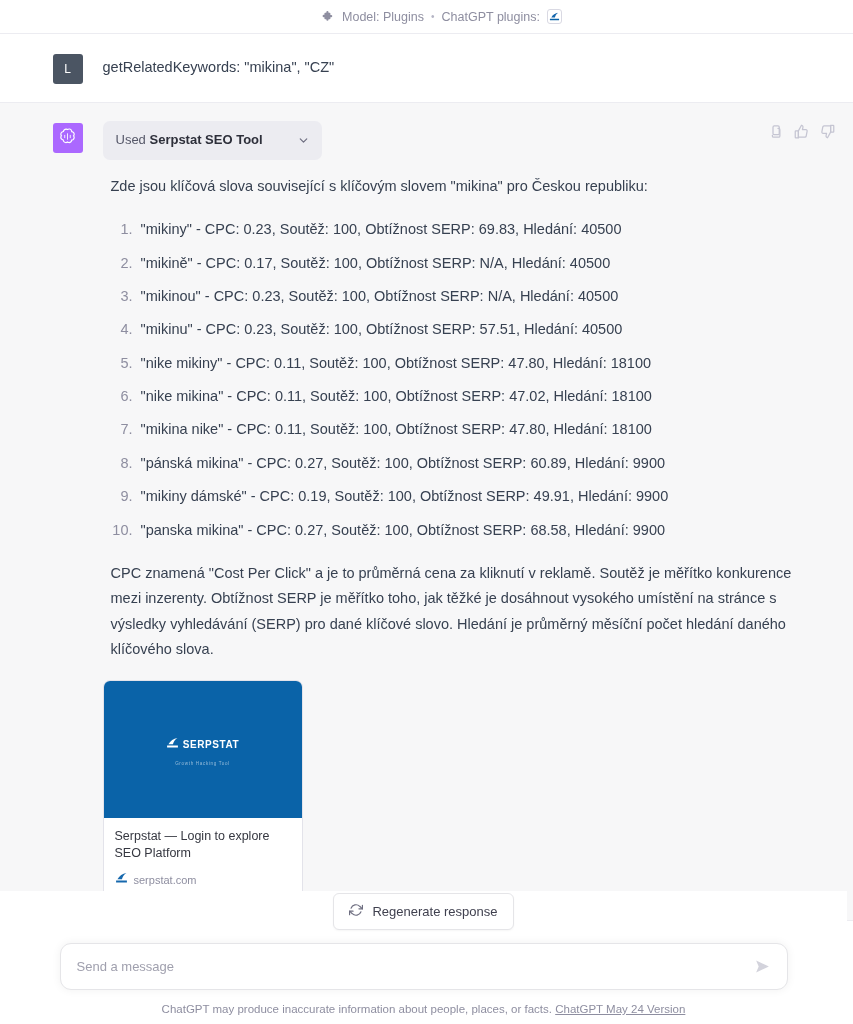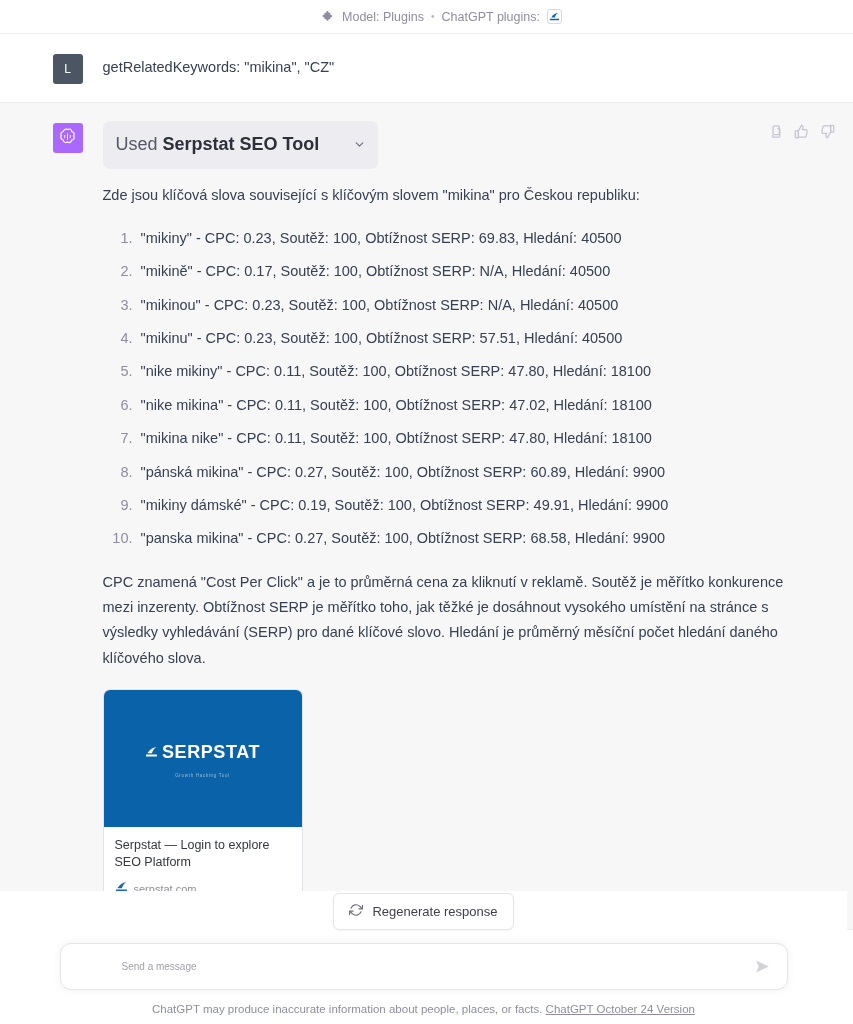--- a/index.html
+++ b/index.html
@@ -57,36 +57,36 @@
 
   .msg-body { flex: 1 1 auto; min-width: 0; color: #374151; font-size: 14.5px; line-height: 1.75; }
   .msg-body.user-text { padding-top: 3px; }
 
   
   .plugin-used {
     display: inline-flex; align-items: center; gap: 34px;
     background: #ececf1;
     border-radius: 7px;
     padding: 8px 12px 8px 13px;
-    font-size: 18px;
+    font-size: 13px;
     color: #40414f;
     margin-bottom: 14px;
   }
   .plugin-used .label-weak { color:#565869; }
   .plugin-used .label-strong { font-weight: bold; color:#2d2f3a; }
   .chev { color:#6e6e80; display:flex; }
 
   .msg-actions {
     position: absolute; top: 3px; right: -28px;
     display: flex; gap: 11px;
     color: #c5c5d2;
   }
   .msg-actions span { display:flex; cursor:pointer; }
 
-  p.para { margin: 0 0 18px 0; }
+  p.para { margin: 0 0 18px 8px; }
   p.para:last-child { margin-bottom: 0; }
 
   ol.kwlist { margin: 0 0 18px 0; padding-left: 34px; }
   ol.kwlist li { margin-bottom: 8px; padding-left: 4px; }
   ol.kwlist li::marker { color: #8e8ea0; }
 
   a.inline-link { color:#374151; font-weight:bold; text-decoration: underline; }
 
   
   .preview-card {
@@ -97,21 +97,21 @@
     background: #ffffff;
     margin-top: 4px;
   }
   .preview-banner {
     height: 137px; background: #0a63a8;
     display: flex; align-items: center; justify-content: center;
     flex-direction: column; gap: 3px;
   }
   .serp-logo { display: flex; align-items: center; gap: 4px; }
   .serp-word {
-    color:#ffffff; font-weight: bold; font-size: 18px; letter-spacing: 0.6px;
+    color:#ffffff; font-weight: bold; font-size: 10px; letter-spacing: 0.6px;
   }
   .serp-sub { color: rgba(255,255,255,.55); font-size: 4.5px; letter-spacing: .7px; }
   .preview-meta { padding: 10px 11px 11px 11px; }
   .preview-title { font-size: 12.5px; line-height: 1.35; color: #353740; }
   .preview-domain { display:flex; align-items:center; gap:6px; margin-top: 9px; font-size: 11px; color:#8e8ea0; }
 
   
   .bottom {
     position: absolute; left: 0; right: 6px; bottom: 0;
     background: #ffffff;
@@ -128,23 +128,22 @@
   .composer {
     width: 728px; margin: 0 auto;
     border: 1px solid #e5e5e8; border-radius: 11px;
     background:#ffffff;
     box-shadow: 0 0 10px rgba(0,0,0,.06);
     display:flex; align-items:center;
     padding: 14px 16px;
   }
   .composer input {
     flex:1 1 auto; border:none; outline:none;
-    font-family: inherit; font-size: 10px; color:#4c1d95;
+    font-family: inherit; font-size: 13px; color:#4c1d95;
     background: transparent;
-    margin-left: 45px;
   }
   .composer input::placeholder { color:#a0a0ae; }
   .send-icon { color:#d3d3dc; display:flex; cursor:pointer; }
   .footnote {
     text-align:center; font-size: 11.5px; color:#8e8ea0;
     padding: 13px 0 9px 0;
   }
   .footnote a { color:#8e8ea0; text-decoration: underline; }
 </style>
 </head>
@@ -295,15 +294,15 @@
     <input type="text" placeholder="Send a message" style="">
     <span class="send-icon">
       <svg width="17" height="17" viewBox="0 0 24 24" fill="currentColor">
         <path d="M3 3.5l18 8.5-18 8.5 3.6-8.5z"></path>
       </svg>
     </span>
   </div>
 
   <div class="footnote">
     <span>ChatGPT may produce inaccurate information about people, places, or facts.</span>
-    <a href="#">ChatGPT October 24 Version</a>
+    <a href="#">ChatGPT May 24 Version</a>
   </div>
 </div>
 
 </body></html>

